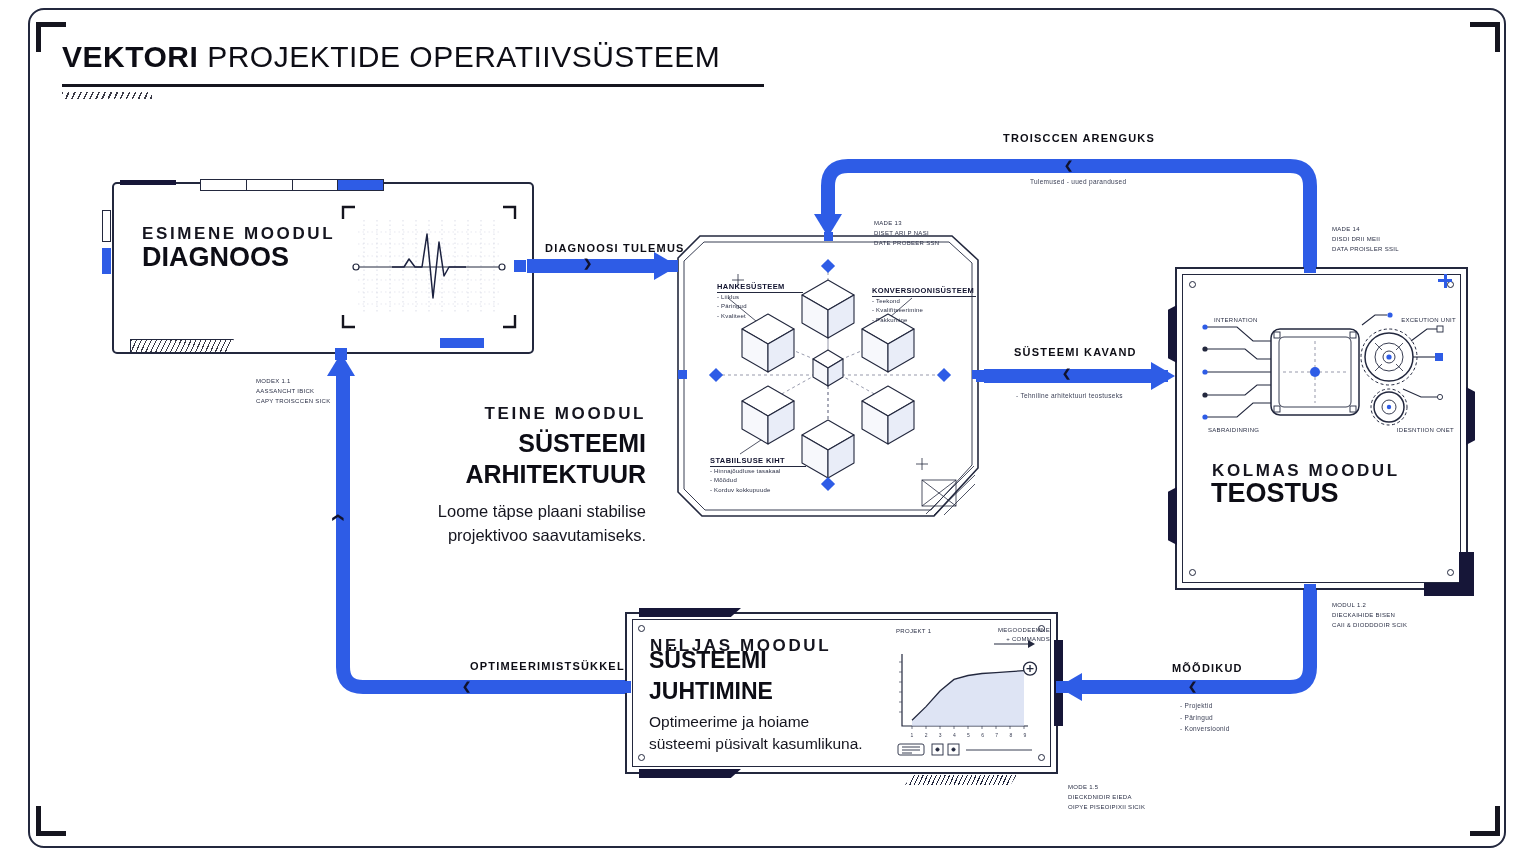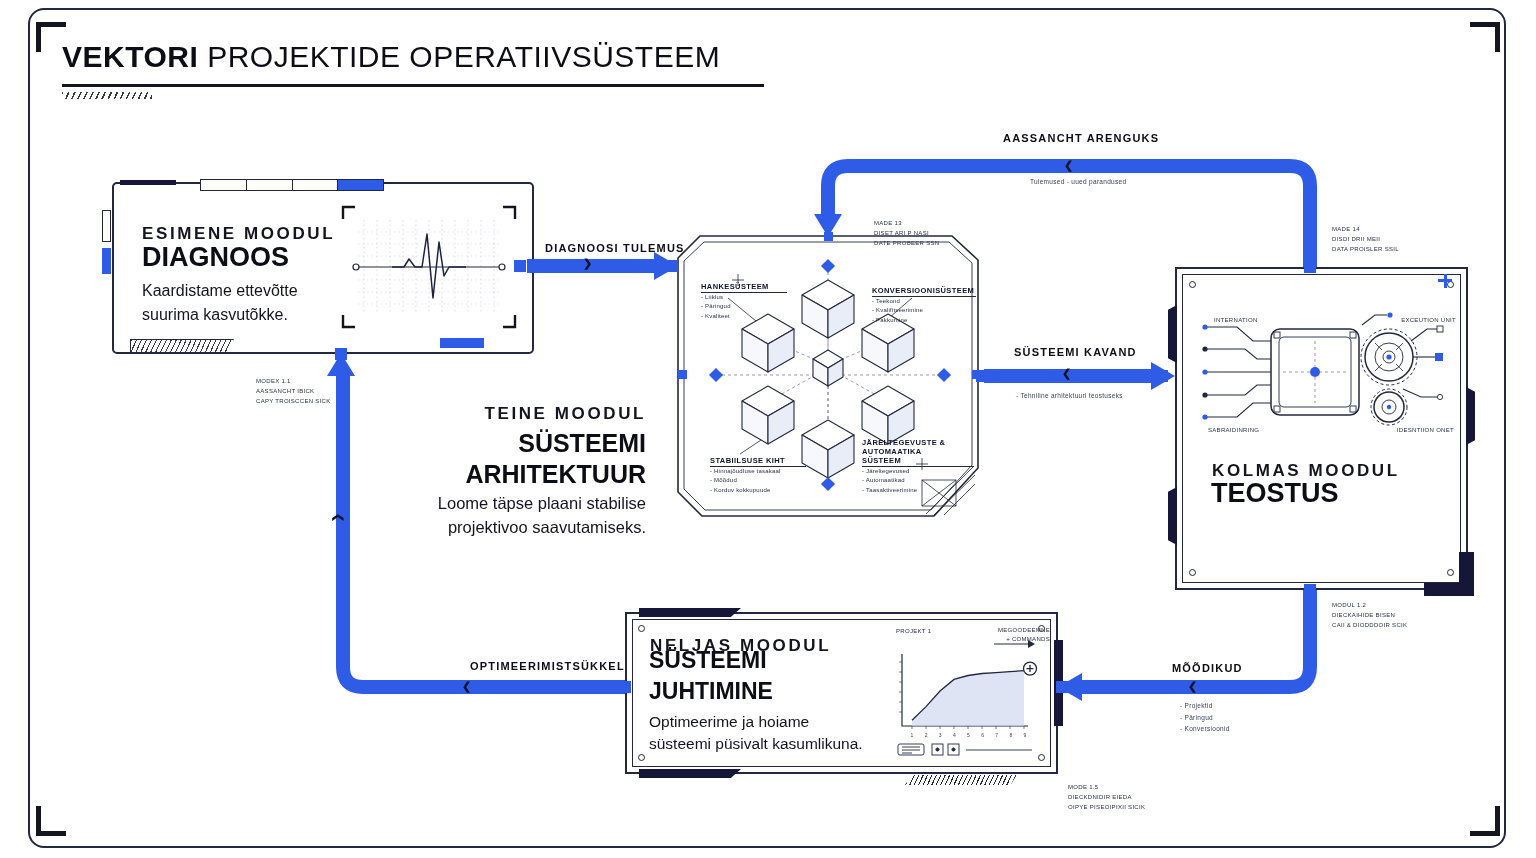--- a/index.html
+++ b/index.html
@@ -51,21 +51,21 @@
   .m1-acc{left:326px;top:154px;width:44px;height:10px;background:var(--accent)}
   .ekg{left:226px;top:20px}
 
   
   .m2wrap{left:676px;top:228px;width:308px;height:296px}
   .m2-label-h{font-size:7.5px;font-weight:800;letter-spacing:.4px;color:#10122e;border-bottom:1px solid #23283e;padding-bottom:1px;white-space:pre-line}
   .m2-items{font-size:6px;color:#2a2f45;line-height:1.55;letter-spacing:.2px}
   .m2text{left:330px;top:404px;width:316px;text-align:right}
   .m2text .kicker{letter-spacing:2.6px}
   .m2text .m-title{font-size:25px;margin-top:4px}
-  .m2text .m-desc{font-size:16.5px}
+  .m2text .m-desc{margin-top:8px;font-size:16.5px}
 
   
   .m3{left:1175px;top:267px;width:293px;height:323px;border:2px solid #23283e;background:#fff}
   .m3-inner{left:5px;top:5px;right:5px;bottom:5px;border:1px solid #23283e}
   .cdot{width:7px;height:7px;border:1.2px solid #23283e;border-radius:50%;background:#fff}
   .m3 .kicker{left:35px;top:192px}
   .m3 .m-title{left:34px;top:208px;font-size:27px}
   .m3 .m-desc{left:35px;top:246px}
   .m3-lab{font-size:6px;letter-spacing:.3px;color:#2a2f45;text-transform:uppercase;white-space:nowrap}
   .m3-barL1{left:-9px;top:36px;width:9px;height:58px;background:#161638;clip-path:polygon(0 8%,100% 0,100% 100%,0 92%)}
@@ -147,22 +147,20 @@
         <div></div>
         <div></div>
         <div></div>
       </div>
     <div class="abs m1-edgeA"></div>
     <div class="abs m1-edgeB"></div>
     <div class="abs m1-hatch"></div>
     <div class="abs m1-acc"></div>
     <div class="abs kicker" style="left: 28px; top: 40px;">ESIMENE MOODUL</div>
     <div class="abs m-title" style="left: 28px; top: 57px; font-size: 27px;">DIAGNOOS</div>
-    <div class="abs m-desc pre" style="left: 28px; top: 95px;">Kaardistame ettevõtte
-suurima kasvutõkke.</div>
     <svg class="abs ekg" width="178" height="126" viewBox="0 0 178 126">
       <path class="gridv" d="M24,16 V110 M37,16 V110 M50,16 V110 M63,16 V110 M76,16 V110 M89,16 V110 M102,16 V110 M115,16 V110 M128,16 V110 M141,16 V110 M154,16 V110"></path>
       <path class="gridh" d="M18,28 H160 M18,40 H160 M18,52 H160 M18,76 H160 M18,88 H160 M18,100 H160"></path>
       <path class="bk" d="M3,15 V3 H15 M163,3 H175 V15 M175,111 V123 H163 M15,123 H3 V111"></path>
       <path class="base" d="M16,63 H162"></path>
       <circle class="node" cx="16" cy="63" r="3"></circle>
       <circle class="node" cx="162" cy="63" r="3"></circle>
       <path class="pulse" d="M52,63 H64 L69,55 L75,63 H82 L87,30 L93,94 L99,38 L104,72 L109,63 H126"></path>
     </svg>
   </div>
@@ -211,44 +209,37 @@
         <rect class="acc" x="-5" y="-5" width="10" height="10" transform="translate(268,147) rotate(45)"></rect>
         <rect class="acc" x="-5" y="-5" width="10" height="10" transform="translate(152,38) rotate(45)"></rect>
         <rect class="acc" x="-5" y="-5" width="10" height="10" transform="translate(152,256) rotate(45)"></rect>
       </g>
       <g>
         <rect class="acc" x="148" y="4" width="9" height="9"></rect>
         <rect class="acc" x="2" y="142" width="9" height="9"></rect>
         <rect class="acc" x="296" y="142" width="9" height="9"></rect>
       </g>
     </svg>
-    <div class="abs" style="left:25px;top:54px;width:86px">
+    <div class="abs" style="left:41px;top:54px;width:86px">
       <div class="m2-label-h">HANKESÜSTEEM</div>
       <div class="m2-items pre">- Liiklus
 - Päringud
 - Kvaliteet</div>
     </div>
     <div class="abs" style="left:196px;top:58px;width:104px">
       <div class="m2-label-h">KONVERSIOONISÜSTEEM</div>
       <div class="m2-items pre">- Teekond
 - Kvalifitseerimine
 - Pakkumine</div>
     </div>
     <div class="abs" style="left:34px;top:228px;width:96px">
       <div class="m2-label-h">STABIILSUSE KIHT</div>
       <div class="m2-items pre">- Hinnajõudluse tasakaal
 - Mõõdud
 - Korduv kokkupuude</div>
-    </div>
-    <div class="abs" style="left:186px;top:210px;width:112px">
-      <div class="m2-label-h">JÄRELTEGEVUSTE &amp; AUTOMAATIKA
-SÜSTEEM</div>
-      <div class="m2-items pre">- Järeltegevused
-- Automaatikad
-- Taasaktiveerimine</div>
     </div>
   </div>
   <div class="abs micro pre" style="left:874px;top:218px">MADE 13
 DISET ARI P NASI
 DATE PROBEER SSN</div>
   <div class="abs m2text">
     <div class="kicker">TEINE MOODUL</div>
     <div class="m-title pre">SÜSTEEMI
 ARHITEKTUUR</div>
     <div class="m-desc pre">Loome täpse plaani stabilise
@@ -408,21 +399,21 @@
     </g>
   </svg>
 
   <div class="abs flow-label" style="left:545px;top:242px">DIAGNOOSI TULEMUS</div>
   <div class="abs chev" style="left:583px;top:258px">❯</div>
 
   <div class="abs flow-label" style="left:1014px;top:346px">SÜSTEEMI KAVAND</div>
   <div class="abs chev" style="left:1062px;top:368px">❮</div>
   <div class="abs flow-sub" style="left:1016px;top:390px">- Tehniline arhitektuuri teostuseks</div>
 
-  <div class="abs flow-label" style="left:1003px;top:132px">AASSANCHT ARENGUKS</div>
+  <div class="abs flow-label" style="left:1003px;top:132px">TROISCCEN ARENGUKS</div>
   <div class="abs chev" style="left:1064px;top:160px">❮</div>
   <div class="abs flow-sub" style="left:1030px;top:176px">Tulemused  -  uued parandused</div>
 
   <div class="abs flow-label" style="left:1172px;top:662px">MÕÕDIKUD</div>
   <div class="abs chev" style="left:1188px;top:681px">❮</div>
   <div class="abs flow-sub pre" style="left:1180px;top:700px">- Projektid
 - Päringud
 - Konversioonid</div>
 
   <div class="abs flow-label" style="left:470px;top:660px">OPTIMEERIMISTSÜKKEL</div>

